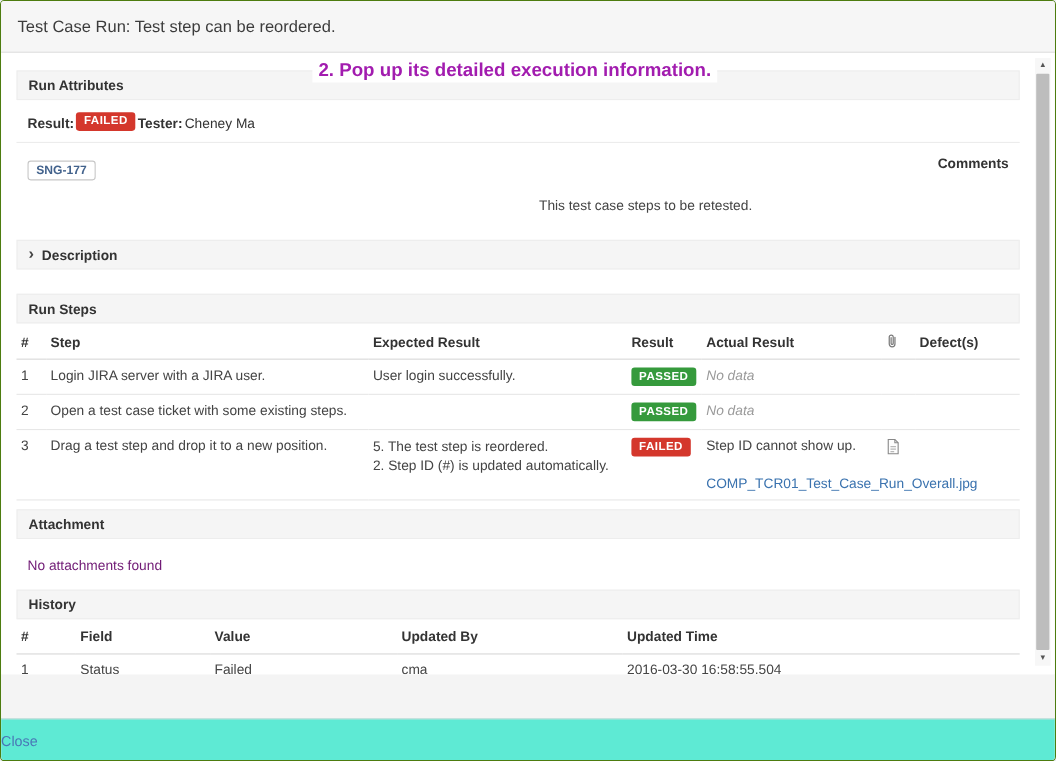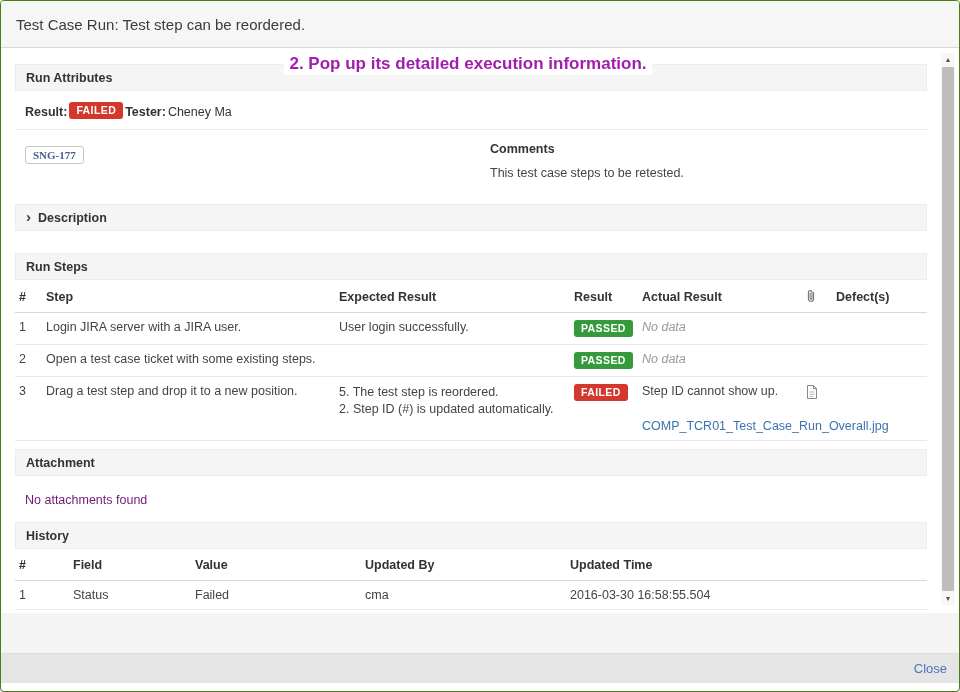--- a/index.html
+++ b/index.html
@@ -48,28 +48,28 @@
   }
   .lbl { font-weight:bold; }
   .badge {
     display:inline-block; padding:2px 7px 3px 7px; border-radius:3px;
     color:#fff; font-size:10.5px; font-weight:bold; letter-spacing:.4px;
   }
   .badge.failed { background:#d4372c; }
   .badge.passed { background:#359a3c;text-align:center; }
 
   .attr-cols { display:flex; padding:12px 10px 16px 10px; }
-  .attr-left  { width:465px; padding-top:3px;font-family:Liberation Serif, serif; }
+  .attr-left  { width:465px; padding-top:3px; }
   .attr-right { flex:1; }
   .issue-key {
     display:inline-block; border:1px solid #c7c7c7; border-radius:3px;
     background:#fff; padding:2px 7px; font-size:11px; font-weight:bold; color:#42628c;
     text-decoration:none;
   }
-  .comments-label { font-weight:bold; font-size:12.5px; margin-bottom:10px; }
+  .comments-label { font-weight:bold; font-size:12.5px; margin-bottom:24px;text-align:right; }
   .comments-text  { font-size:12.5px; color:#444; }
 
   .mt8  { margin-top:8px; } .mt22 { margin-top:22px;padding-left:10px; }
 
   
   table { width:100%; border-collapse:collapse; font-size:12.5px; table-layout:fixed; }
   th {
     text-align:left; font-weight:bold; color:#333;
     padding:9px 4px 8px 4px; border-bottom:1px solid #d8d8d8;
   }
@@ -106,22 +106,22 @@
   }
   .sb-up { top:0; }  .sb-down { bottom:0; }
   .sb-thumb {
     position:absolute; left:1px; top:14px; width:12px; height:524px;
     background:#bdbdbd; border-radius:1px;
   }
 
   
   .bottom-strip { height:40px; background:#f4f4f4; }
   .modal-footer {
-    height:30px; background:#e5e5e5; border-top:1px solid #dcdcdc;
-    display:flex; align-items:center; justify-content:flex-end; padding-right:12px;
+    height:40px; background:#5eead4; border-top:1px solid #dcdcdc;
+    display:flex; align-items:center; padding-right:12px;
   }
   .close-link { font-size:13px; color:#4a77b6; text-decoration:none; cursor:pointer; }
 
   .icon-cell svg { display:block; }
 </style>
 </head>
 <body>
 
 <div class="modal">
 

